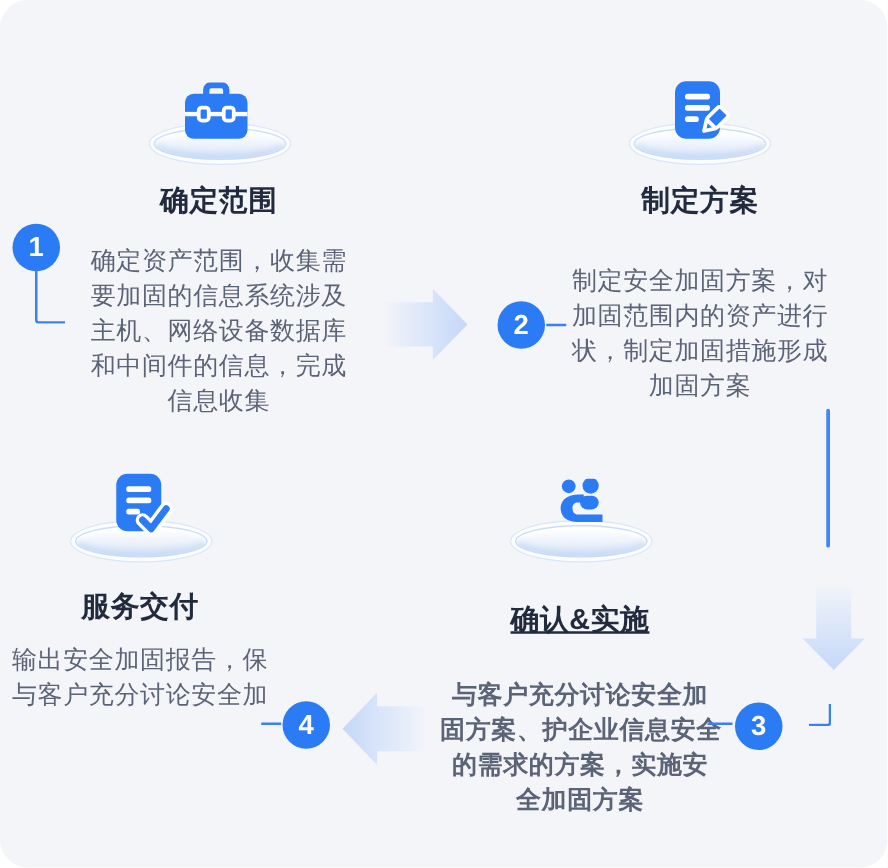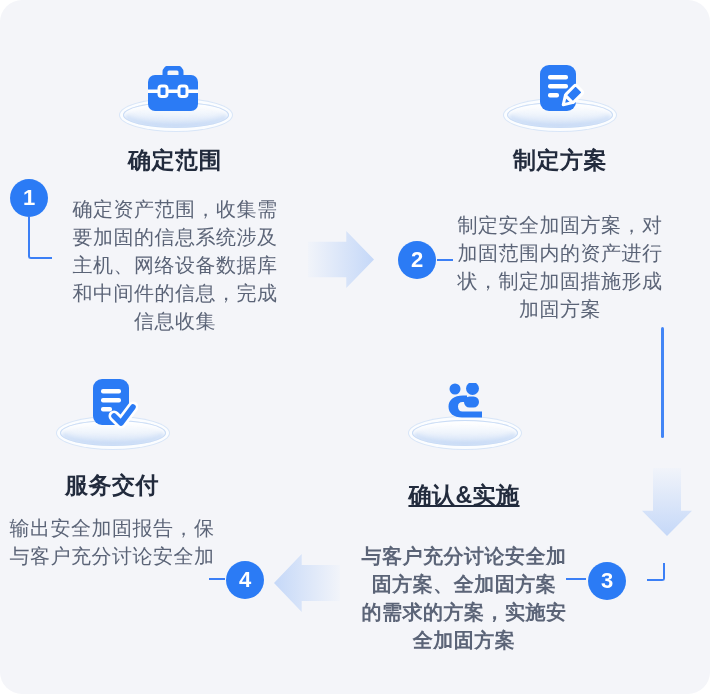--- a/index.html
+++ b/index.html
@@ -116,21 +116,21 @@
   <svg class="icon" style="left:441px; top:383px;" width="46" height="38" viewBox="0 0 46 38">
     <circle cx="14" cy="6" r="5.5" fill="#2b7bf5"></circle>
     <circle cx="31.5" cy="5.5" r="6.5" fill="#2b7bf5"></circle>
     <rect x="23" y="13.5" width="15" height="11" rx="5.5" fill="#2b7bf5"></rect>
     <path d="M22 12.5 C13 12.5 7.5 17 7.5 23.5 C7.5 30.5 13 34.5 21 34.5 L41 34.5 L41 28.5 L21.5 28.5
              C18.5 28.5 17 26.5 17 23.5 C17 20.5 18.5 19 21.5 19 L26 19 L26 12.5 Z" fill="#2b7bf5"></path>
   </svg>
   <div class="title" style="left:354px; top:480px;text-decoration:underline;">确认&amp;实施</div>
   <div class="desc" style="left:352px; top:542px;font-weight:bold;">
     <div>与客户充分讨论安全加</div>
-    <div>固方案、全加固方案</div>
+    <div>固方案、护企业信息安全</div>
     <div>的需求的方案，实施安</div>
     <div>全加固方案</div>
   </div>
   <div class="badge" style="left:588px; top:562px;">3</div>
   <div class="dash" style="left:566px; top:578px; width:20px;"></div>
 
   <div class="block-arrow arrow-left" style="left:274px; top:554px;"></div>
 
   <div class="platform" style="left:60px; top:420px; width:104px; height:24px;"></div>
   <svg class="icon" style="left:86px; top:378px;" width="52" height="52" viewBox="0 0 52 52">

